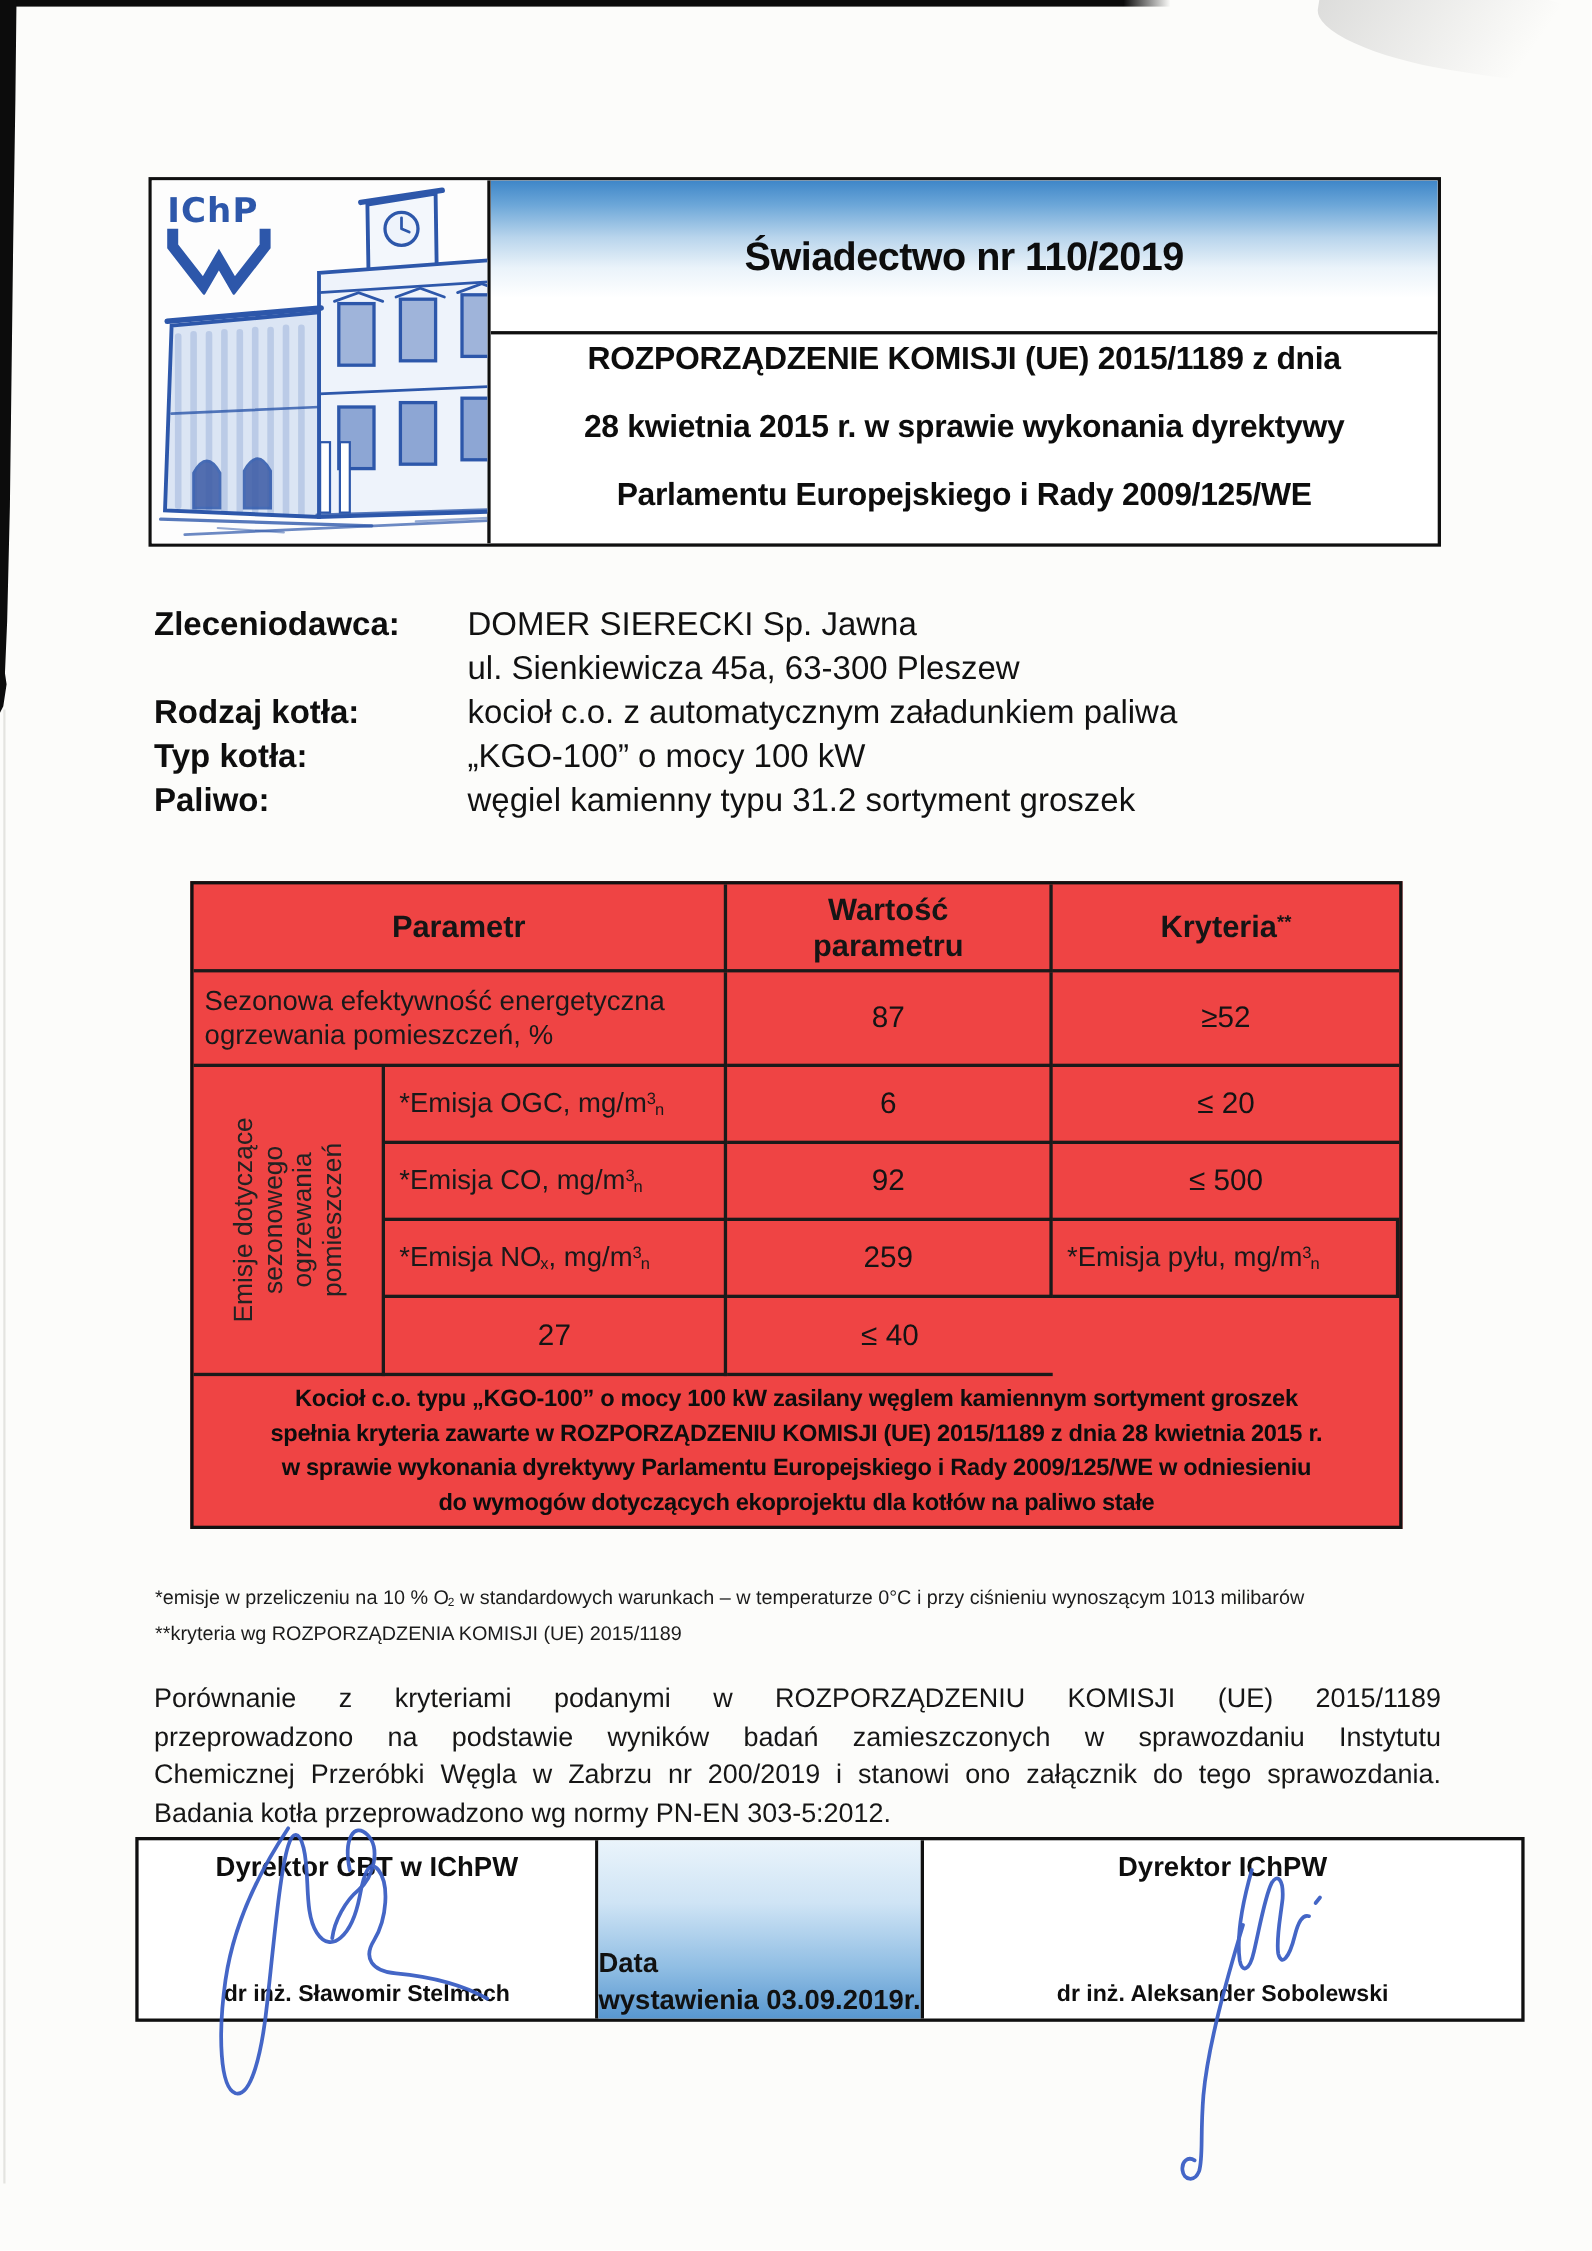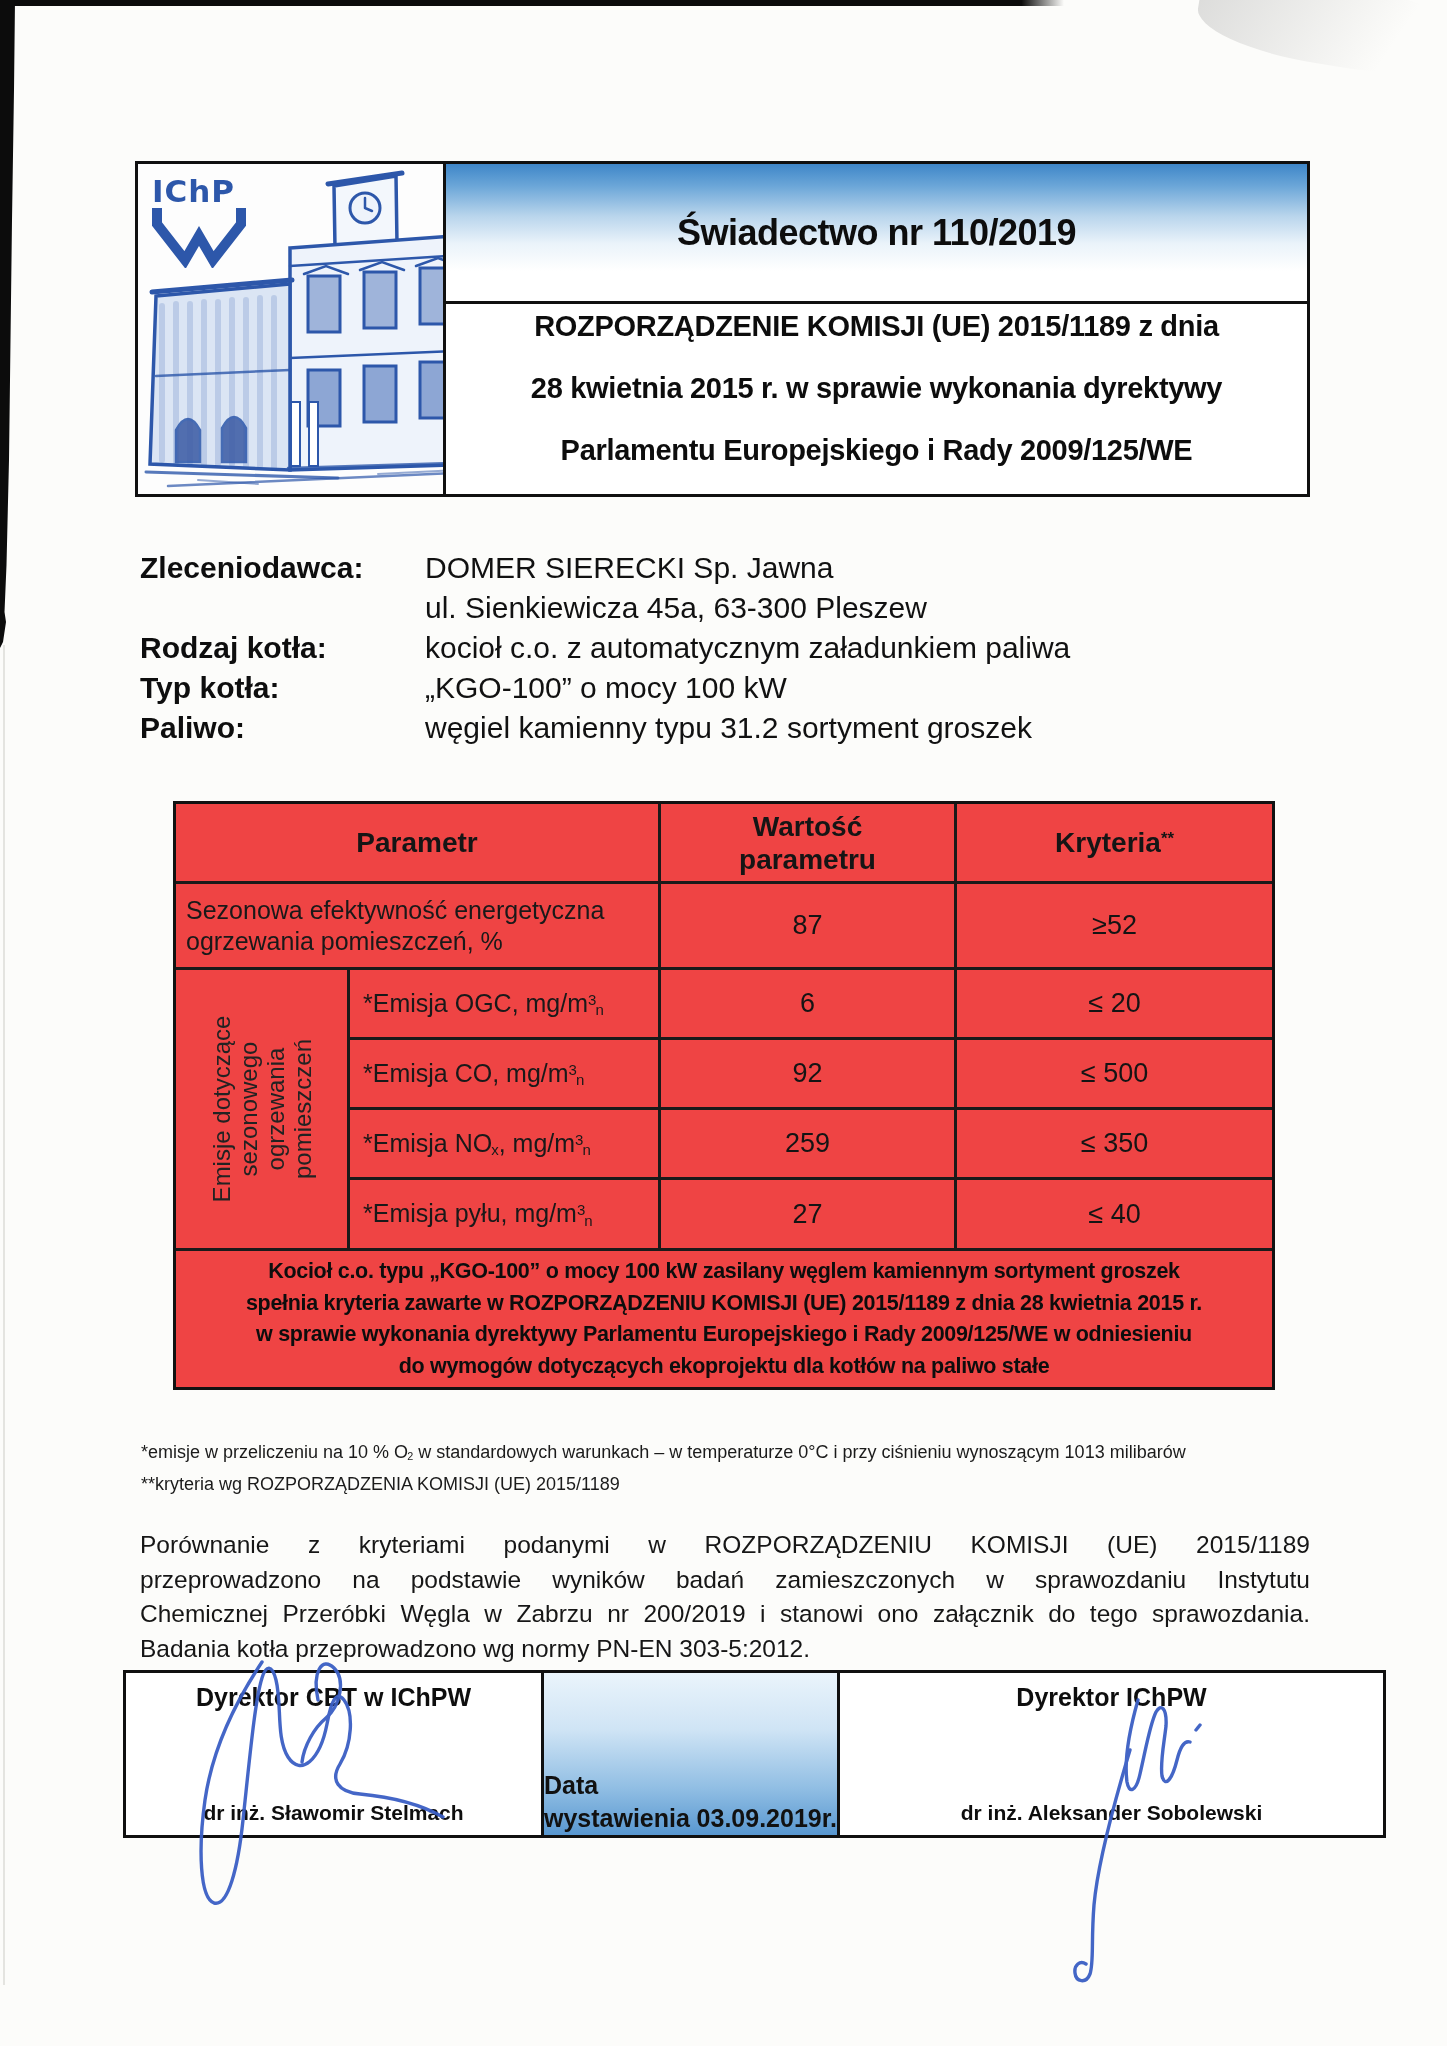--- a/index.html
+++ b/index.html
@@ -215,21 +215,20 @@
       <div class="cell em-label">
           <span><span>*Emisja CO, mg/m</span><span class="sup">3</span><span class="sub">n</span></span>
         </div>
       <div class="cell val">92</div>
       <div class="cell val nbr">≤ 500</div>
 
       <div class="cell em-label">
           <span><span>*Emisja NO</span><span class="sub">x</span><span>, mg/m</span><span class="sup">3</span><span class="sub">n</span></span>
         </div>
       <div class="cell val">259</div>
-      <div class="cell val nbr">≤ 350</div>
 
       <div class="cell em-label">
           <span><span>*Emisja pyłu, mg/m</span><span class="sup">3</span><span class="sub">n</span></span>
         </div>
       <div class="cell val">27</div>
       <div class="cell val nbr">≤ 40</div>
 
       <div class="cell concl nbr nbb">
         <div class="concl-line">Kocioł c.o. typu  „KGO-100” o mocy 100 kW zasilany węglem kamiennym sortyment groszek</div>
         <div class="concl-line">spełnia kryteria zawarte w ROZPORZĄDZENIU KOMISJI (UE) 2015/1189 z dnia 28 kwietnia 2015 r.</div>

